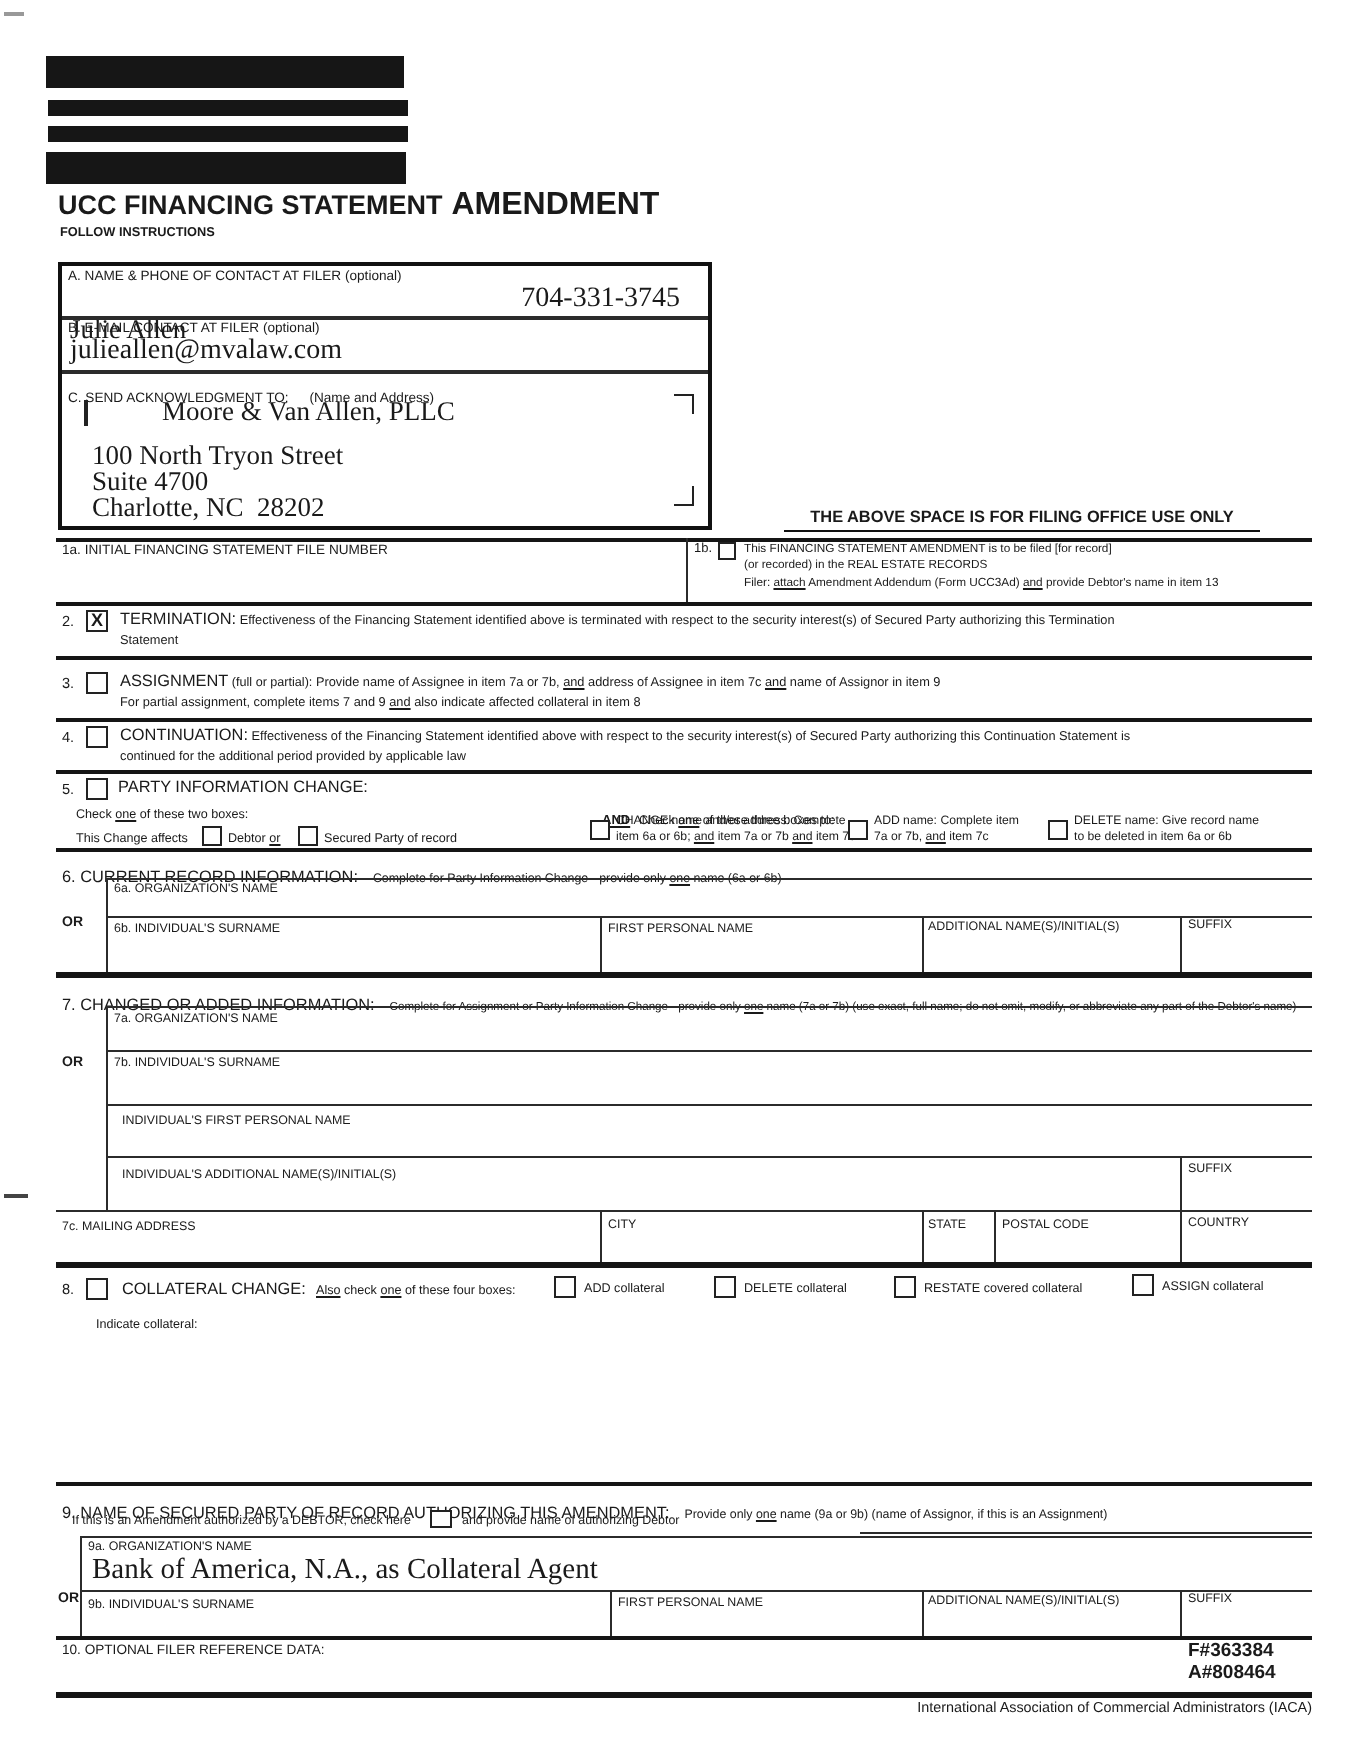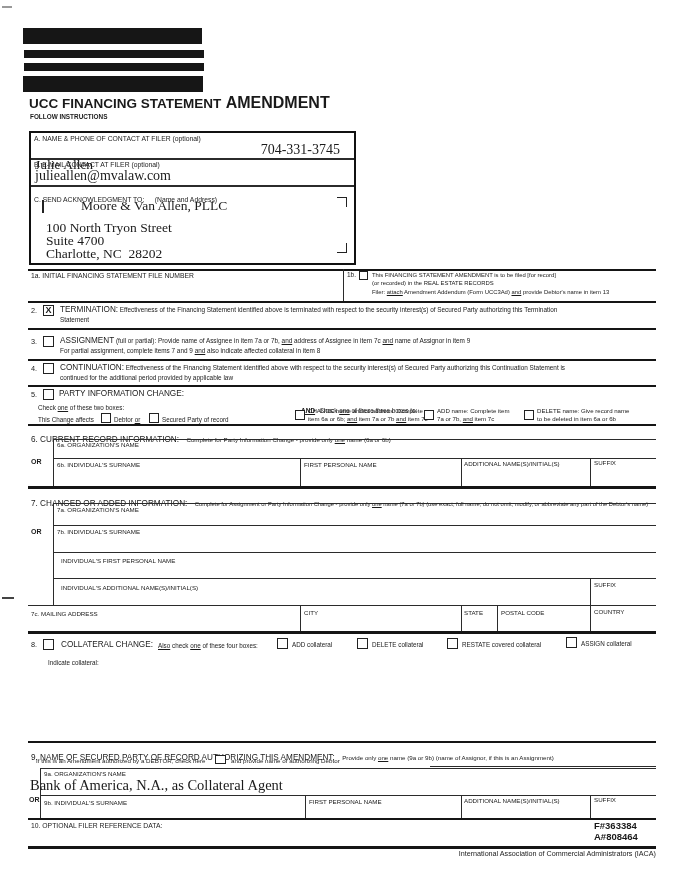--- a/index.html
+++ b/index.html
@@ -70,20 +70,21 @@
     </div>
     <div class="abs" style="left:11px;top:67px;width:1.5px;height:13px;background:#222;"></div>
     <div class="abs val" style="left:15px;top:65px;margin-left:35px;">Moore &amp; Van Allen, PLLC</div>
     <div class="abs val" style="left:15px;top:87px;">100 North Tryon Street</div>
     <div class="abs val" style="left:15px;top:100px;">Suite 4700</div>
     <div class="abs val" style="left:15px;top:113px;">Charlotte, NC  28202</div>
     <div class="bracket-tr" style="left:306px;top:64px;"></div>
     <div class="bracket-br" style="left:306px;top:110px;"></div>
   </div>
 
+  <div class="abs office" style="left:392px;top:254px;width:238px;">THE ABOVE SPACE IS FOR FILING OFFICE USE ONLY</div>
 
   <div class="hl" style="left:28px;top:269px;width:628px;"></div>
   <div class="vl" style="left:343px;top:269px;height:32px;"></div>
   <div class="abs lbl" style="left:31px;top:272px;">1a. INITIAL FINANCING STATEMENT FILE NUMBER</div>
   <div class="abs num" style="left:347px;top:271px;font-size:6.5px;">1b.</div>
   <span class="cb" style="left:359px;top:271px;width:9px;height:9px;"></span>
   <div class="abs tiny" style="left:372px;top:271px;">
     <div>This FINANCING STATEMENT AMENDMENT is to be filed [for record]</div>
     <div>(or recorded) in the REAL ESTATE RECORDS</div>
     <div>Filer: <u>attach</u> Amendment Addendum (Form UCC3Ad) <u>and</u> provide Debtor's name in item 13</div>
@@ -215,21 +216,21 @@
     <span class="st">9. NAME OF SECURED PARTY OF RECORD AUTHORIZING THIS AMENDMENT:</span>
     <span class="collbl" style="margin-left:3px;">Provide only <u>one</u> name (9a or 9b) (name of Assignor, if this is an Assignment)</span>
   </div>
   <div class="abs collbl" style="left:36px;top:757px;">If this is an Amendment authorized by a DEBTOR, check here</div>
   <span class="cb" style="left:215px;top:755px;width:11px;height:9px;"></span>
   <div class="abs collbl" style="left:231px;top:757px;">and provide name of authorizing Debtor</div>
   <div class="hl-thin" style="left:430px;top:766px;width:226px;"></div>
   <div class="hl-thin" style="left:40px;top:768px;width:616px;"></div>
   <div class="vl" style="left:40px;top:768px;height:50px;"></div>
   <div class="abs collbl" style="left:44px;top:770px;">9a. ORGANIZATION'S NAME</div>
-  <div class="abs val" style="left:30px;top:777px;font-size:14.5px;">Bank of America, N.A., as Collateral Agent</div>
+  <div class="abs val" style="left:46px;top:777px;font-size:14.5px;">Bank of America, N.A., as Collateral Agent</div>
   <div class="abs or" style="left:29px;top:796px;">OR</div>
   <div class="hl-thin" style="left:40px;top:795px;width:616px;"></div>
   <div class="abs collbl" style="left:44px;top:799px;">9b. INDIVIDUAL'S SURNAME</div>
   <div class="vl" style="left:305px;top:795px;height:23px;"></div>
   <div class="vl" style="left:461px;top:795px;height:23px;"></div>
   <div class="vl" style="left:590px;top:795px;height:23px;"></div>
   <div class="abs collbl" style="left:309px;top:798px;">FIRST PERSONAL NAME</div>
   <div class="abs collbl" style="left:464px;top:797px;">ADDITIONAL NAME(S)/INITIAL(S)</div>
   <div class="abs collbl" style="left:594px;top:796px;">SUFFIX</div>
   <div class="hl hl-med" style="left:28px;top:818px;width:628px;"></div>

